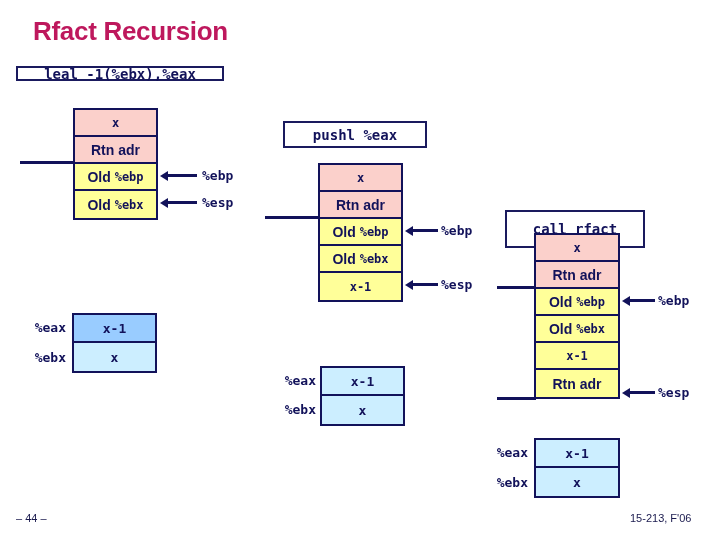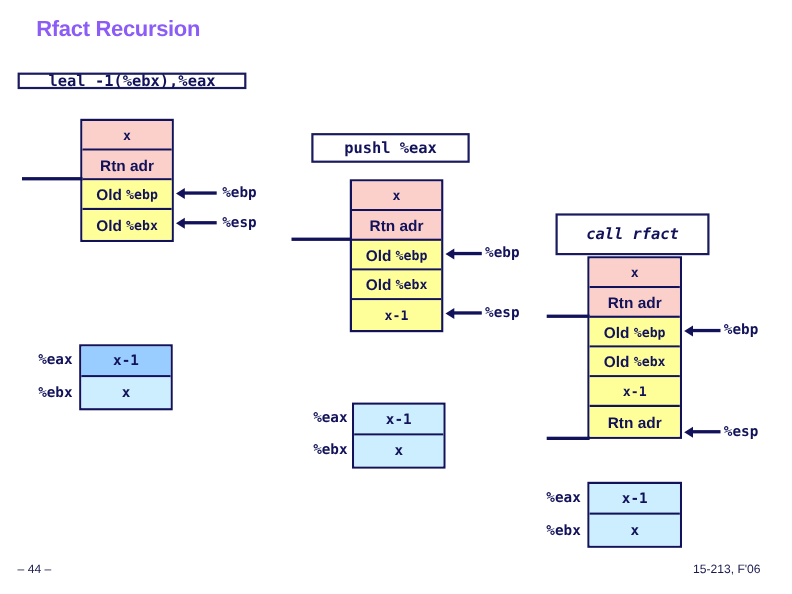--- a/index.html
+++ b/index.html
@@ -17,23 +17,23 @@
   .slide {
     position: absolute;
     left: 0; top: 0;
     width: 720px; height: 540px;
   }
   
   #page-title {
     position: absolute;
     left: 33px;
     top: 16px;
-    font-size: 20px;
-    font-weight: bold;
-    color: #8b5cf6;
+    font-size: 26px;
+    font-weight: bold;
+    color: #be185d;
     letter-spacing: -0.3px;
     white-space: nowrap;
   }
   
   .code-box {
     position: absolute;
     border: 2px solid #1a1a5e;
     background: #ffffff;
     color: #12125a;
     font-family: "DejaVu Sans Mono", monospace;
@@ -153,21 +153,21 @@
   <div id="page-title">Rfact Recursion</div>
 
   <div class="code-box" style="left:16px; top:66px; width:208px; height:15px;">
     <span>leal -1(%ebx),%eax</span>
   </div>
 
   <div class="code-box" style="left:283px; top:121px; width:144px; height:27px;text-align:center;">
     <span>pushl %eax</span>
   </div>
 
-  <div class="code-box" style="left:505px; top:194px; width:140px; height:38px;font-style:italic;">
+  <div class="code-box" style="left:505px; top:210px; width:140px; height:38px;">
     <span>call rfact</span>
   </div>
 
   <div class="stack" style="left:73px; top:108px; width:85px; height:112px;">
     <div class="cell pink mono">x</div>
     <div class="cell pink sans">Rtn adr</div>
     <div class="cell yellow mixed"><span>Old </span><span class="mono-part">%ebp</span></div>
     <div class="cell yellow mixed"><span>Old </span><span class="mono-part">%ebx</span></div>
   </div>
 

